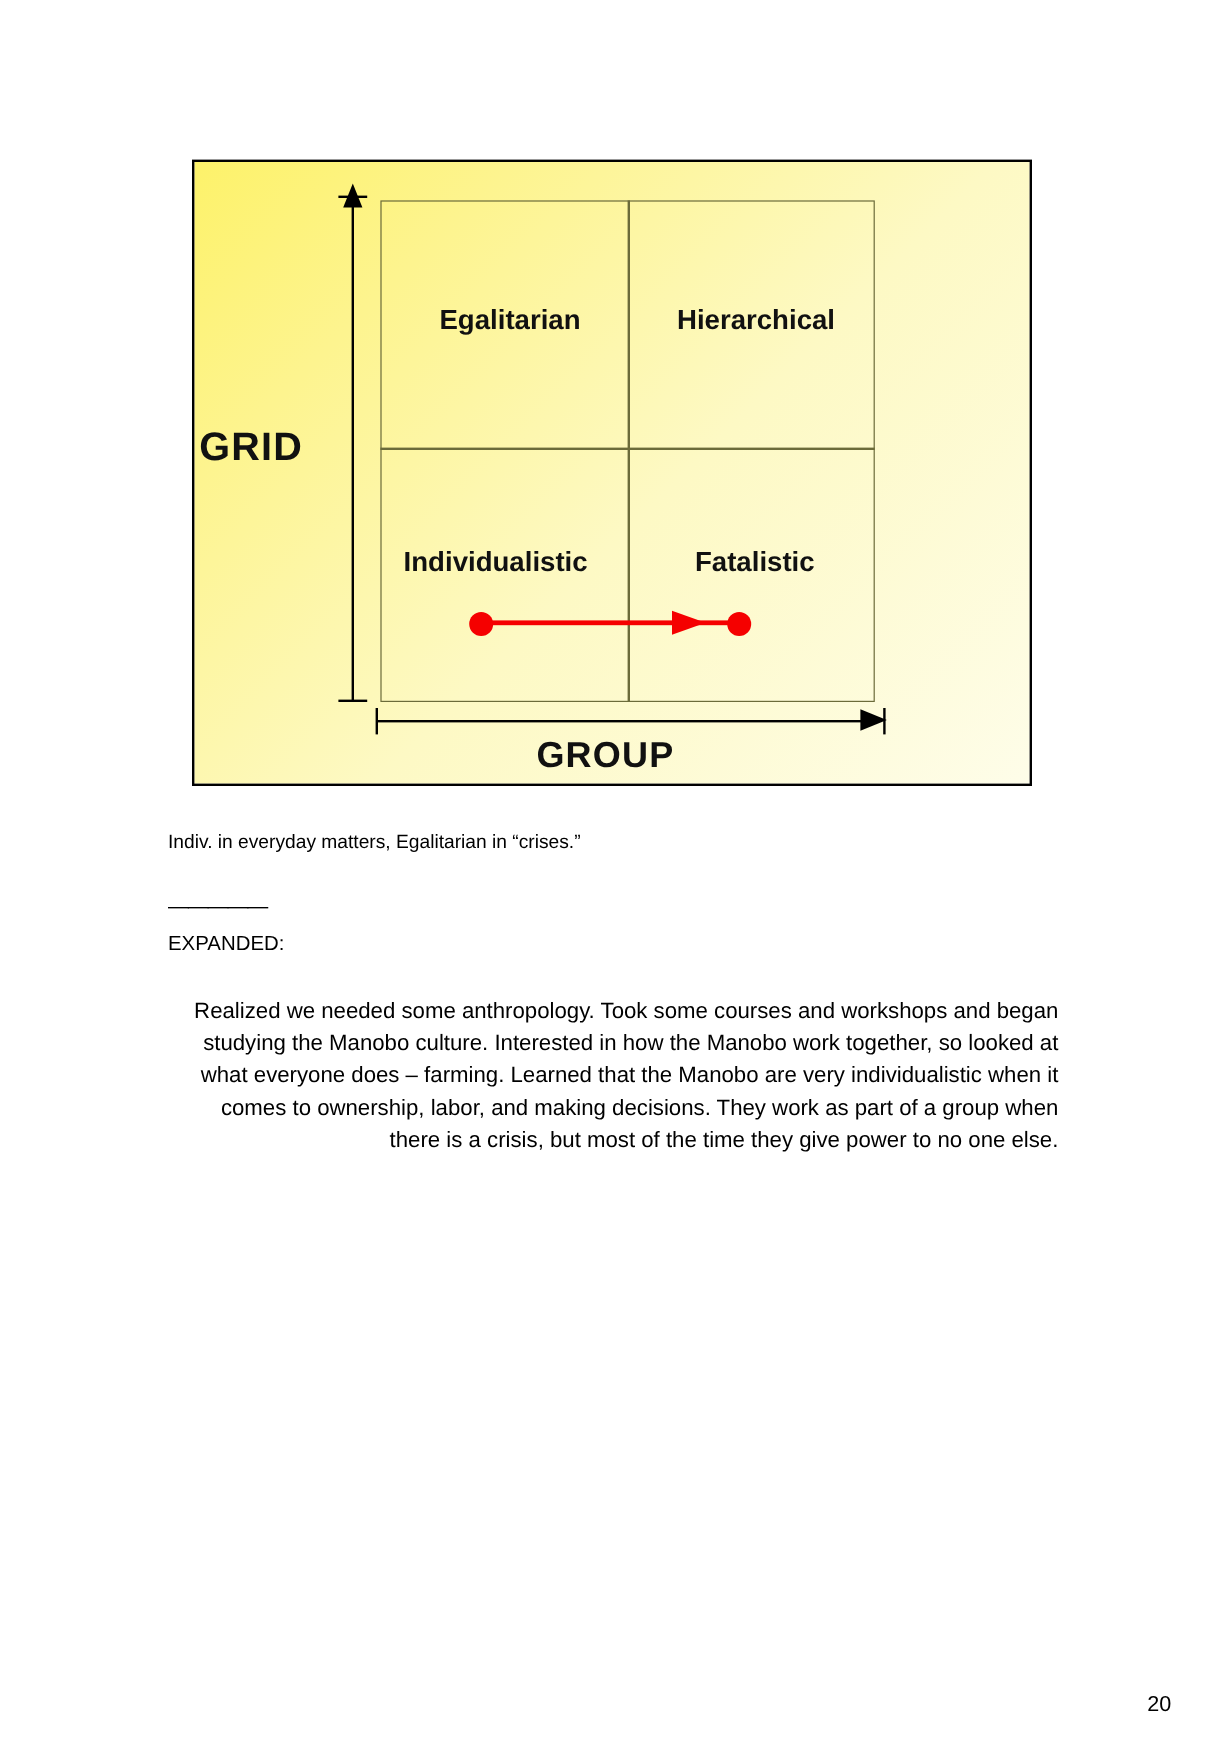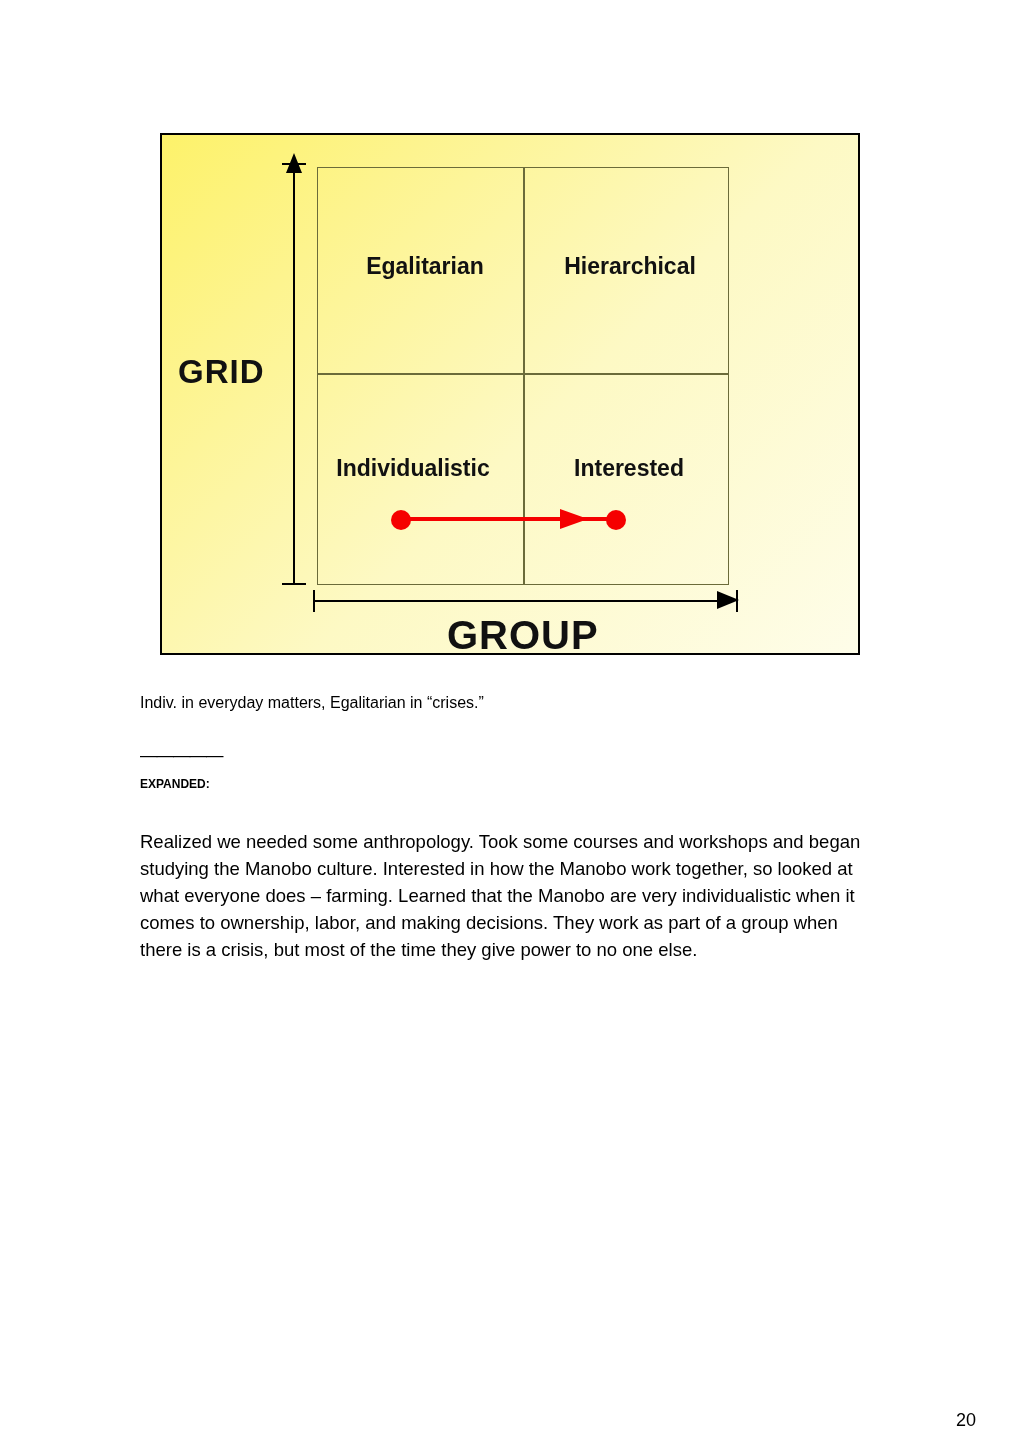--- a/index.html
+++ b/index.html
@@ -24,21 +24,21 @@
     height: 522px;
     border: 2px solid #000000;
     background: linear-gradient(135deg, #fdf26a 0%, #fdf48f 22%, #fdf9c4 55%, #fefde9 100%);
     box-sizing: border-box;
     overflow: hidden;
   }
 
   
   .grid-label {
     position: absolute;
-    left: 16px;
+    left: 4px;
     top: 218px;
     font-size: 33px;
     font-weight: bold;
     letter-spacing: 1px;
     font-family: "Liberation Sans", sans-serif;
     color: #111;
   }
 
   
   .v-axis {
@@ -108,21 +108,21 @@
     width: 2px;
     height: 22px;
     background: #000;
   }
 
   
   .group-label {
     position: absolute;
     left: 285px;
     top: 478px;
-    font-size: 40px;
+    font-size: 30px;
     font-weight: bold;
     letter-spacing: 1px;
     color: #111;
   }
 
   
   .quad-box {
     position: absolute;
     left: 155px;
     top: 32px;
@@ -202,33 +202,32 @@
     left: 140px;
     top: 745px;
     font-size: 17.5px;
     letter-spacing: -1px;
     color: #000;
   }
   .expanded {
     position: absolute;
     left: 140px;
     top: 777px;
-    font-size: 12px;
-    color: #000;
-    font-weight: bold;
+    font-size: 17px;
+    color: #000;
   }
   .para {
     position: absolute;
     left: 140px;
     top: 828px;
     width: 742px;
     font-size: 18.5px;
     line-height: 27px;
     color: #000;
-    text-align: left;
+    text-align: right;
   }
 
   .page-number {
     position: absolute;
     left: 956px;
     top: 1410px;
     font-size: 18px;
     color: #000;
   }
 </style>
@@ -244,21 +243,21 @@
   <div class="v-axis-cap-top"></div>
   <div class="v-axis-cap-bottom"></div>
 
   <div class="quad-box"></div>
   <div class="quad-v-line"></div>
   <div class="quad-h-line"></div>
 
   <div class="quad-label q-fatalistic">Egalitarian</div>
   <div class="quad-label q-hierarchical">Hierarchical</div>
   <div class="quad-label q-individualistic">Individualistic</div>
-  <div class="quad-label q-egalitarian">Interested</div>
+  <div class="quad-label q-egalitarian">Fatalistic</div>
 
   <div class="dot dot-left"></div>
   <div class="red-line"></div>
   <div class="red-arrow"></div>
   <div class="dot dot-right"></div>
 
   <div class="h-axis"></div>
   <div class="h-axis-arrow"></div>
   <div class="h-axis-cap-left"></div>
   <div class="h-axis-cap-right"></div>

